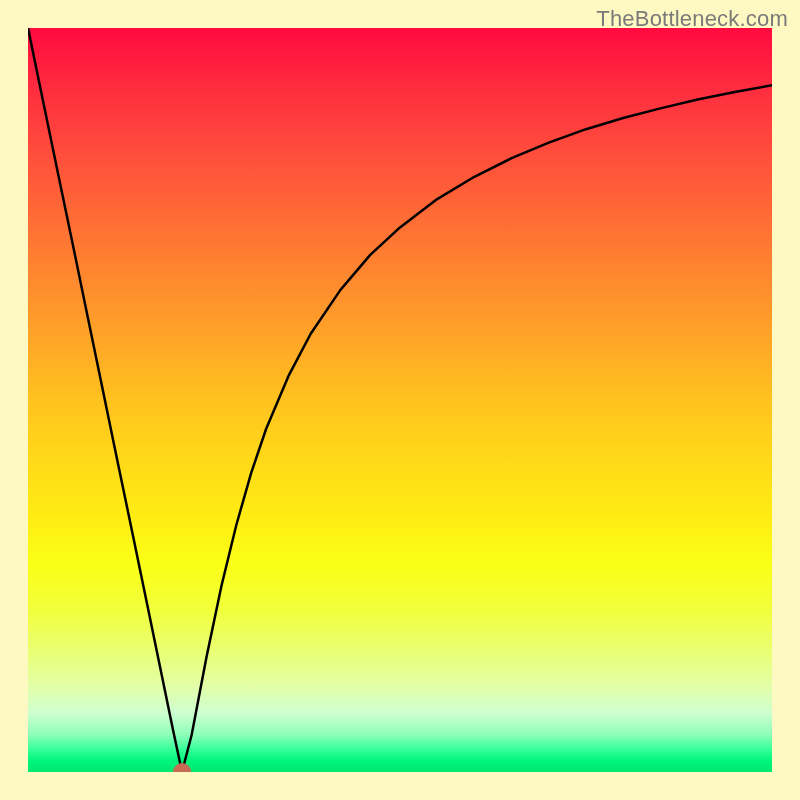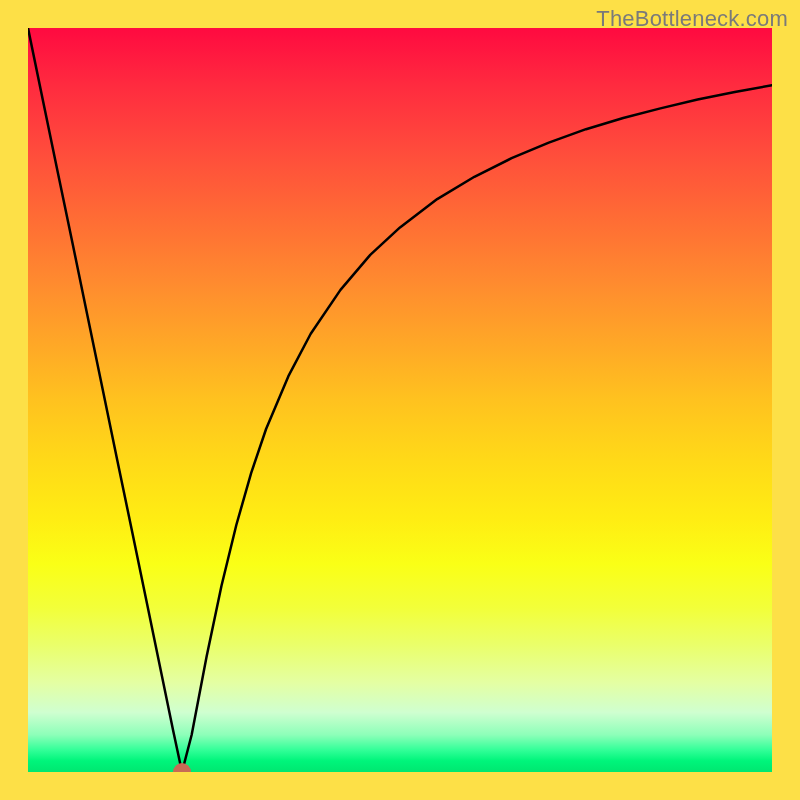--- a/index.html
+++ b/index.html
@@ -1,21 +1,21 @@
 <!DOCTYPE html>
 <html><head>
 <meta charset="utf-8">
 <style>
   * { margin: 0; padding: 0; box-sizing: border-box; }
   html, body { width: 800px; height: 800px; overflow: hidden; background: #000; }
   .chart-container {
     position: relative;
     width: 800px;
     height: 800px;
-    background: #fde047;
+    background: #fef9c3;
   }
   .plot-area {
     position: absolute;
     left: 28px;
     top: 28px;
     width: 744px;
     height: 744px;
     background: linear-gradient(to bottom,
       #ff0a40 0%,
       #ff2c3f 8%,

